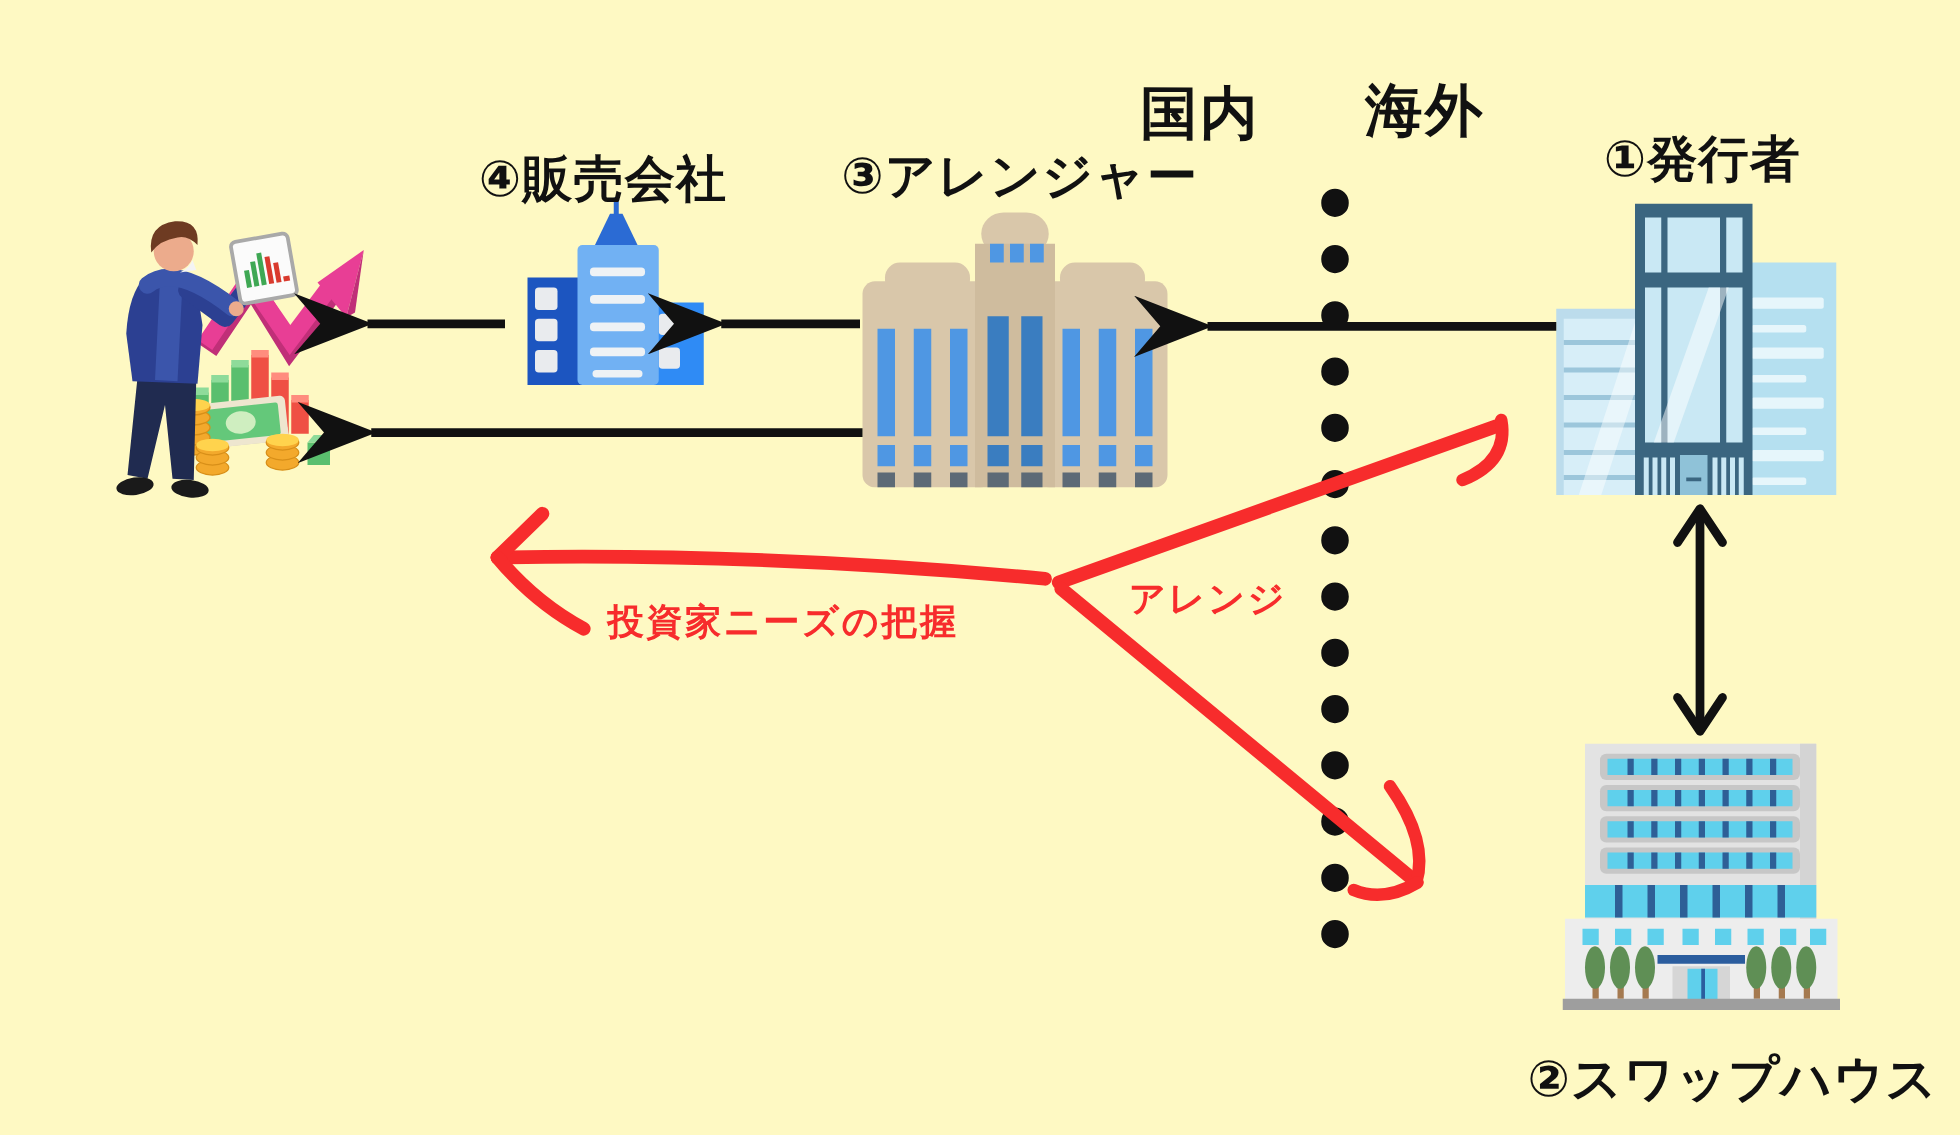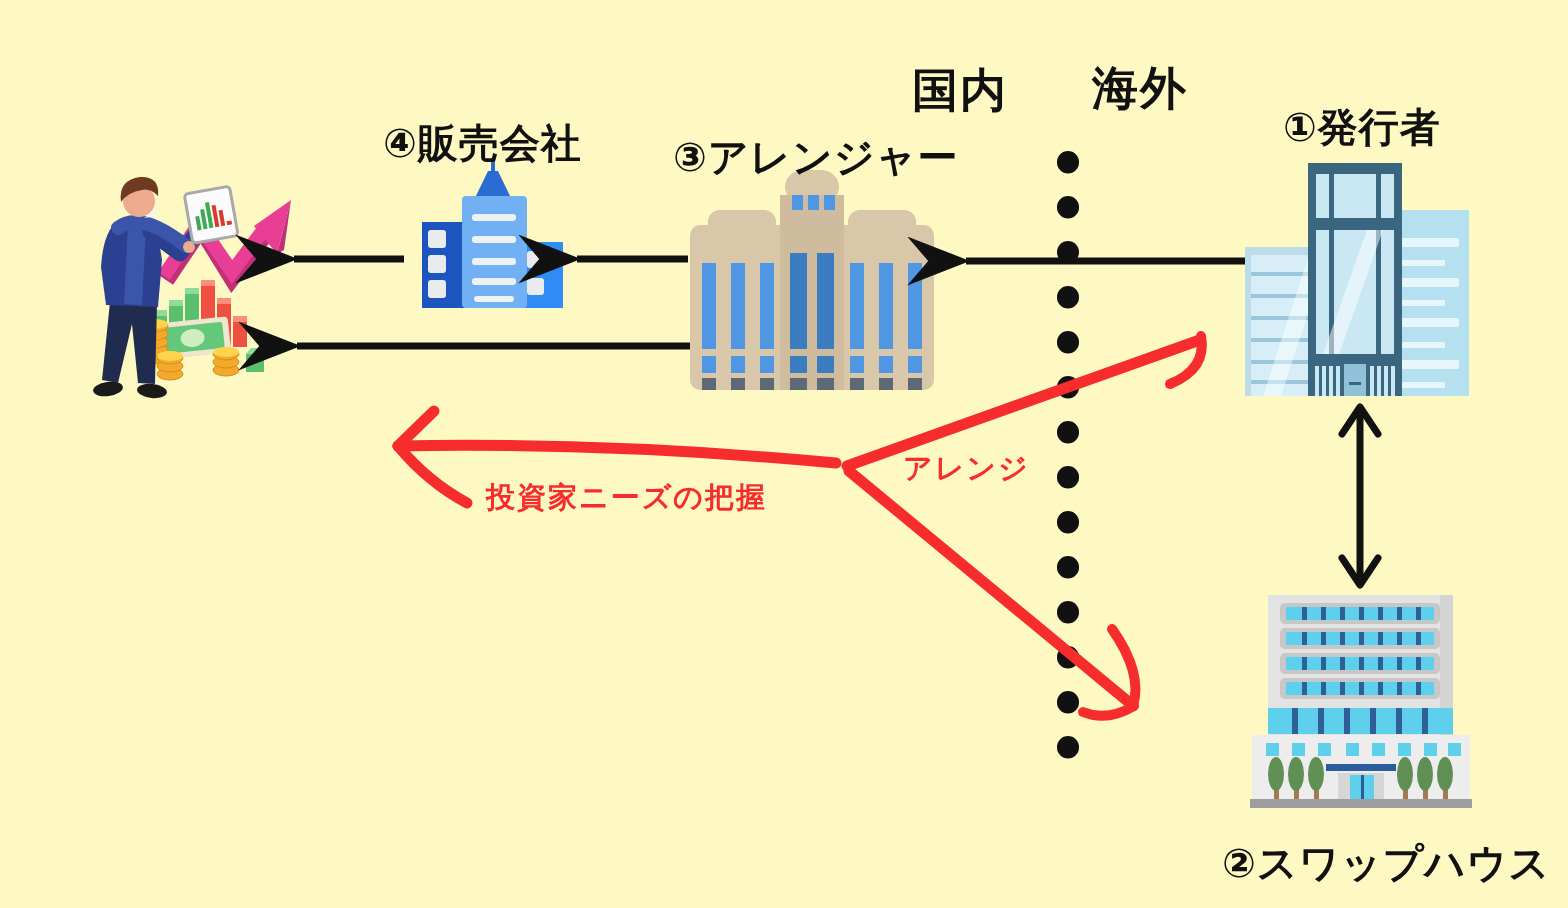--- a/index.html
+++ b/index.html
@@ -366,20 +366,20 @@
       <path d="M849,471 L1131,704" stroke-width="11"></path>
       <path d="M1112,629 Q1143,673 1133,706" stroke-width="10"></path>
       <path d="M1083,712 Q1107,722 1134,706" stroke-width="10"></path>
     </g>
   </svg>
 
   <div class="lbl region-lbl" style="left:912px;top:60px;z-index:3">国内</div>
   <div class="lbl region-lbl" style="left:1092px;top:58px;z-index:3">海外</div>
 
   <div class="lbl node-lbl" style="left:1283px;top:100px;z-index:3">①発行者</div>
-  <div class="lbl node-lbl" style="left:673px;top:130px;z-index:3">③アレンジャー</div>
+  <div class="lbl node-lbl" style="left:673px;top:113px;z-index:3">③アレンジャー</div>
   <div class="lbl node-lbl" style="left:383px;top:116px;z-index:3">④販売会社</div>
   <div class="lbl node-lbl" style="left:1222px;top:836px;z-index:3">②スワップハウス</div>
 
-  <div class="lbl red-lbl" style="left:903px;top:449px;z-index:3">アレンジ</div>
+  <div class="lbl red-lbl" style="left:903px;top:460px;z-index:3">アレンジ</div>
   <div class="lbl red-lbl" style="left:486px;top:478px;z-index:3">投資家ニーズの把握</div>
 
 </div>
 
 </body></html>

